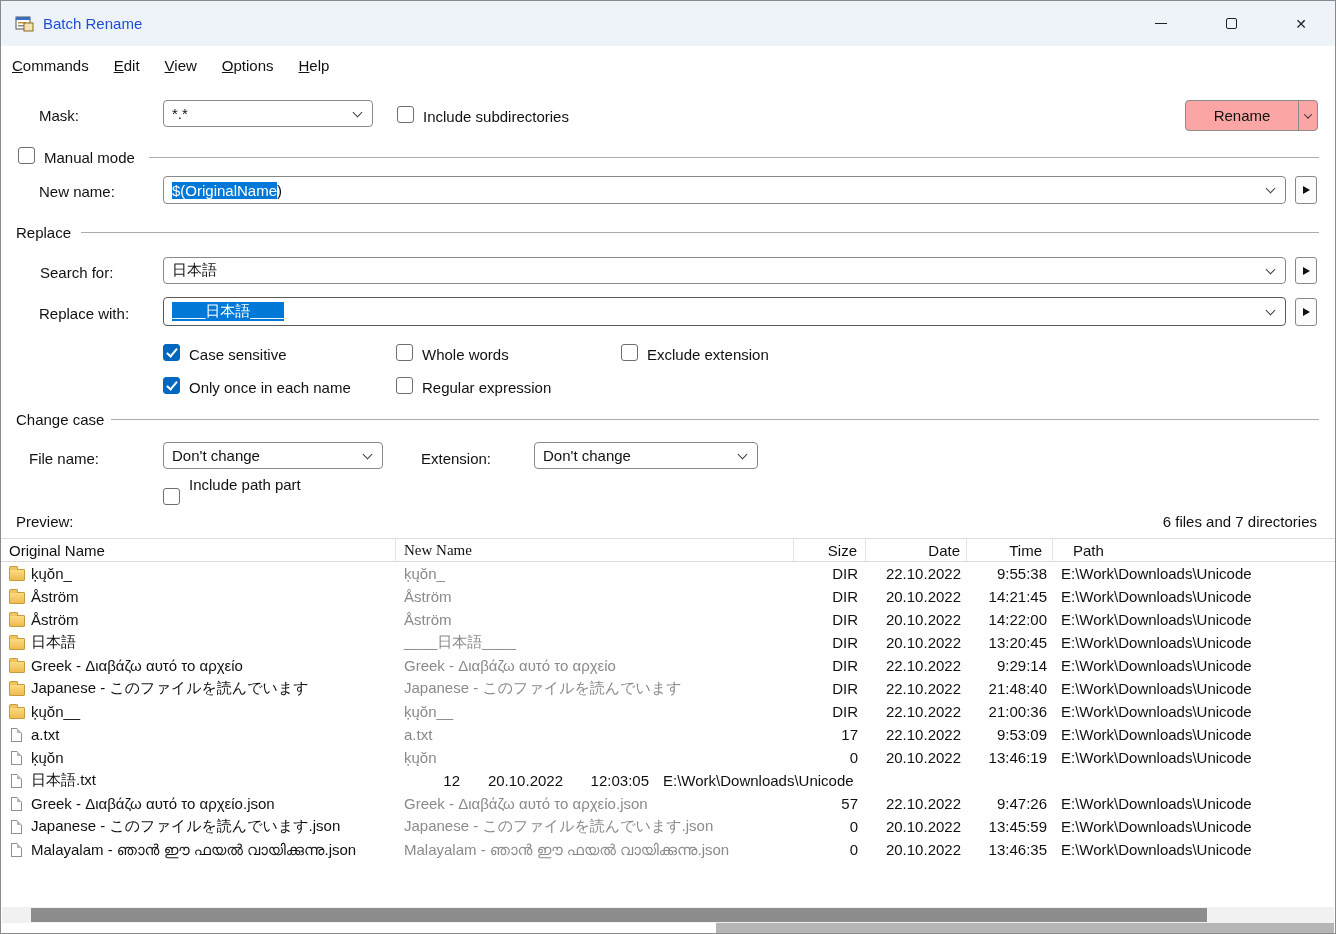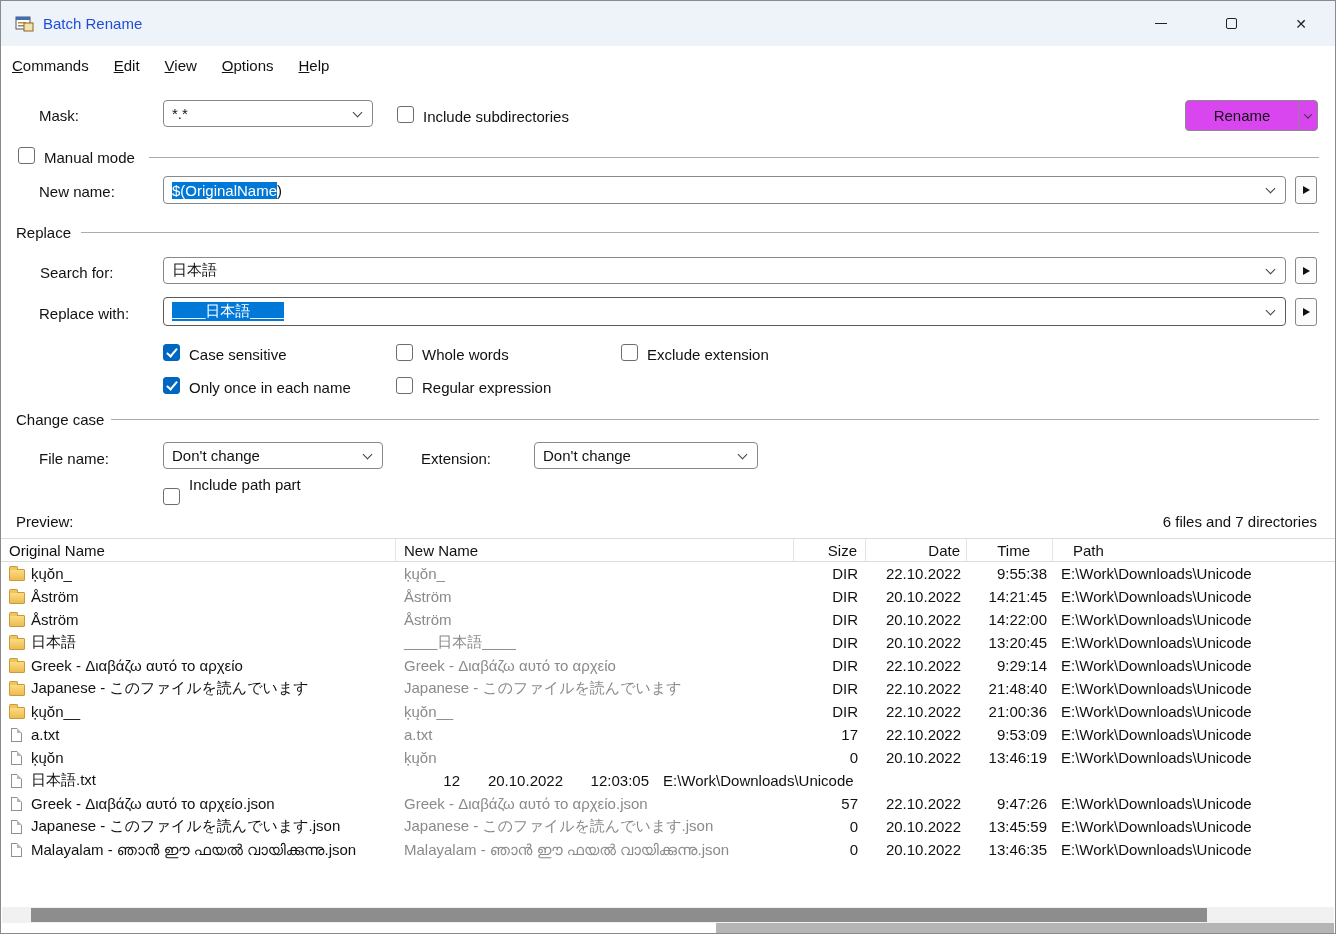--- a/index.html
+++ b/index.html
@@ -26,43 +26,43 @@
   .combo { position: absolute; border: 1px solid #898989; border-radius: 4px; background: #fff; display: flex; align-items: center; padding: 0 26px 0 8px; white-space: nowrap; overflow: hidden; cursor: default; }
   .chev { position: absolute; right: 11px; top: 50%; width: 7px; height: 7px; border-right: 1.4px solid #404040; border-bottom: 1.4px solid #404040; transform: translateY(-72%) rotate(45deg); }
   .sel { background: #0078d7; color: #fff; }
   .cb { position: absolute; width: 17px; height: 17px; border: 1px solid #6e6e6e; border-radius: 3px; background: #fff; cursor: pointer; }
   .cb.checked { background: #0067c0; border-color: #0067c0; }
   .cb.checked::after { content: ""; position: absolute; left: 5px; top: 1px; width: 4px; height: 9px; border: solid #fff; border-width: 0 2px 2px 0; transform: rotate(40deg); }
   .sepline { position: absolute; height: 1px; background: #ababab; }
   .arrow-btn { position: absolute; width: 22px; height: 28px; border: 1px solid #898989; border-radius: 3px; background: #fbfbfb; display: flex; align-items: center; justify-content: center; cursor: pointer; }
   .tri { width: 0; height: 0; border-left: 7px solid #111; border-top: 4.5px solid transparent; border-bottom: 4.5px solid transparent; }
 
-  .rename-btn { position: absolute; left: 1184px; top: 99px; width: 133px; height: 31px; border: 1px solid #8a8a8a; border-radius: 4px; background: #d946ef; display: flex; overflow: hidden; cursor: pointer; }
+  .rename-btn { position: absolute; left: 1184px; top: 99px; width: 133px; height: 31px; border: 1px solid #8a8a8a; border-radius: 4px; background: #fca5a5; display: flex; overflow: hidden; cursor: pointer; }
   .rename-main { flex: 1; display: flex; align-items: center; justify-content: center; }
   .rename-drop { width: 19px; border-left: 1px solid #8a8a8a; display: flex; align-items: center; justify-content: center; }
   .rename-drop .chev2 { width: 6px; height: 6px; border-right: 1.3px solid #333; border-bottom: 1.3px solid #333; transform: rotate(45deg) translate(-1px,-1px); }
 
   
   .ptable { position: absolute; left: 0; top: 537px; right: 0; }
   .thead { display: flex; height: 24px; align-items: center; border-top: 1px solid #dcdcdc; border-bottom: 1px solid #dcdcdc; }
   .hc { height: 100%; display: flex; align-items: center; border-right: 1px solid #e4e4e4; cursor: pointer; }
   .hc:last-child { border-right: none; margin-left: 12px; }
   .trow { display: flex; height: 23px; align-items: center; cursor: default; }
   .c { white-space: nowrap; overflow: hidden; }
   .c-orig { width: 395px; display: flex; align-items: center; padding-left: 8px; }
   .c-new  { width: 398px; padding-left: 8px; color: #8a8a8a; }
   .c-size { width: 72px;  text-align: right; padding-right: 8px; }
   .c-date { width: 101px; text-align: right; padding-right: 6px; }
   .c-time { width: 86px;  text-align: right; padding-right: 6px; }
   .c-path { flex: 1; padding-left: 8px; }
   .h-orig { width: 395px; padding-left: 8px; }
-  .h-new  { width: 398px; padding-left: 8px; }
+  .h-new  { width: 398px; padding-left: 8px; font-family: Liberation Serif, serif; }
   .h-size { width: 72px;  justify-content: flex-end; padding-right: 8px; }
   .h-date { width: 101px; justify-content: flex-end; padding-right: 6px; }
-  .h-time { width: 86px;  justify-content: flex-end; padding-right: 22px; }
+  .h-time { width: 86px;  justify-content: flex-end; padding-right: 10px; }
   .h-path { flex: 1; padding-left: 8px; }
 
   .folder-icon { position: relative; width: 16px; height: 12px; flex: none; margin: 2px 6px 0 0; background: linear-gradient(#fbdc80, #eebb50); border: 1px solid #c79b3b; border-radius: 1px; }
   .folder-icon::before { content: ""; position: absolute; top: -4px; left: -1px; width: 7px; height: 3px; background: #f0c45e; border: 1px solid #c79b3b; border-bottom: none; border-radius: 2px 2px 0 0; }
   .file-icon { position: relative; width: 11px; height: 14px; flex: none; margin: 0 9px 0 2px; background: #fff; border: 1px solid #909090; }
   .file-icon::before { content: ""; position: absolute; top: -1px; right: -1px; width: 0; height: 0; border-style: solid; border-width: 0 5px 5px 0; border-color: #fff #fff #b5b5b5 transparent; }
 
   
   .hscroll { position: absolute; left: 1px; right: 1px; top: 906px; height: 16px; background: #f1f1f1; }
   .hthumb { position: absolute; left: 29px; top: 1px; width: 1176px; height: 14px; background: #8d8d8d; cursor: pointer; }
@@ -161,21 +161,21 @@
   <span class="lbl" style="left:646px;top:345px">Exclude extension</span>
 
   <span class="cb checked" style="left:162px;top:376px"></span>
   <span class="lbl" style="left:188px;top:378px">Only once in each name</span>
   <span class="cb" style="left:395px;top:376px"></span>
   <span class="lbl" style="left:421px;top:378px">Regular expression</span>
 
   <span class="lbl" style="left:15px;top:410px">Change case</span>
   <div class="sepline" style="left:110px;top:418px;width:1208px"></div>
 
-  <span class="lbl" style="left:38px;top:449px">File name:</span>
+  <span class="lbl" style="left:28px;top:449px">File name:</span>
   <div class="combo" style="left:162px;top:441px;width:220px;height:27px">
     <span>Don't change</span>
     <span class="chev"></span>
   </div>
   <span class="lbl" style="left:420px;top:449px">Extension:</span>
   <div class="combo" style="left:533px;top:441px;width:224px;height:27px">
     <span>Don't change</span>
     <span class="chev"></span>
   </div>
 

